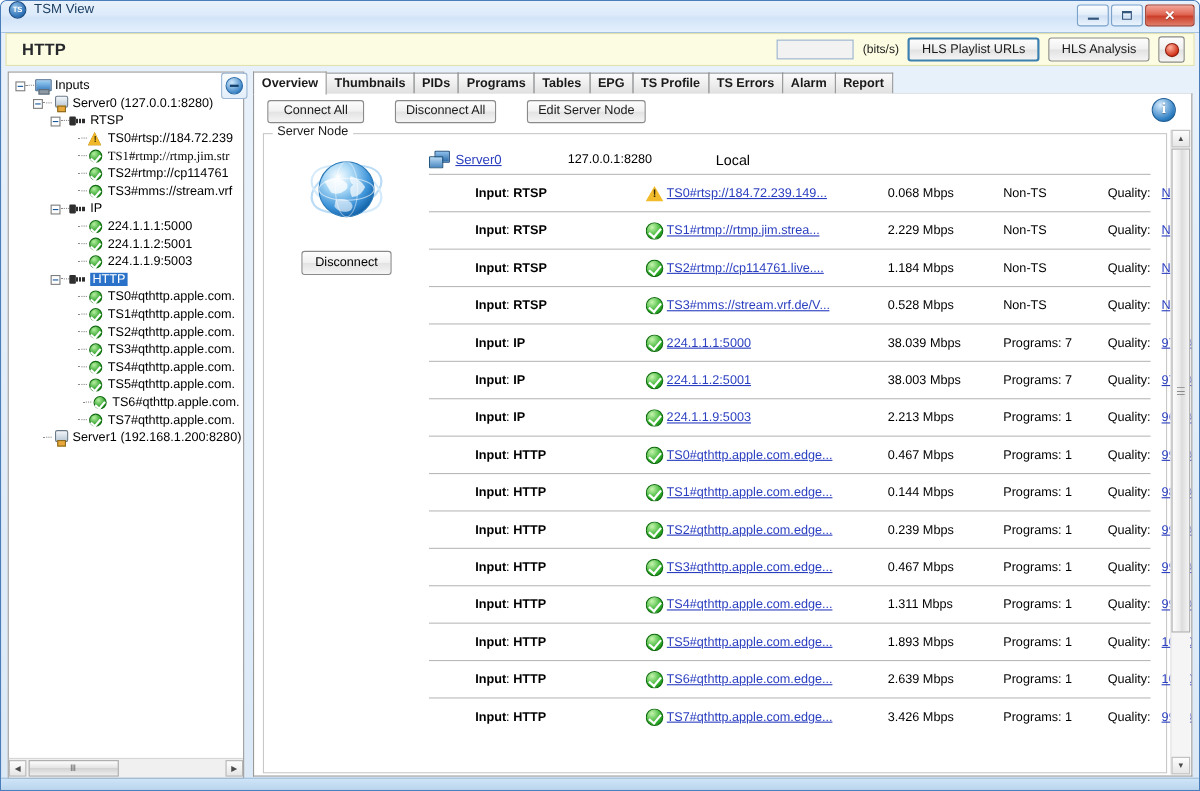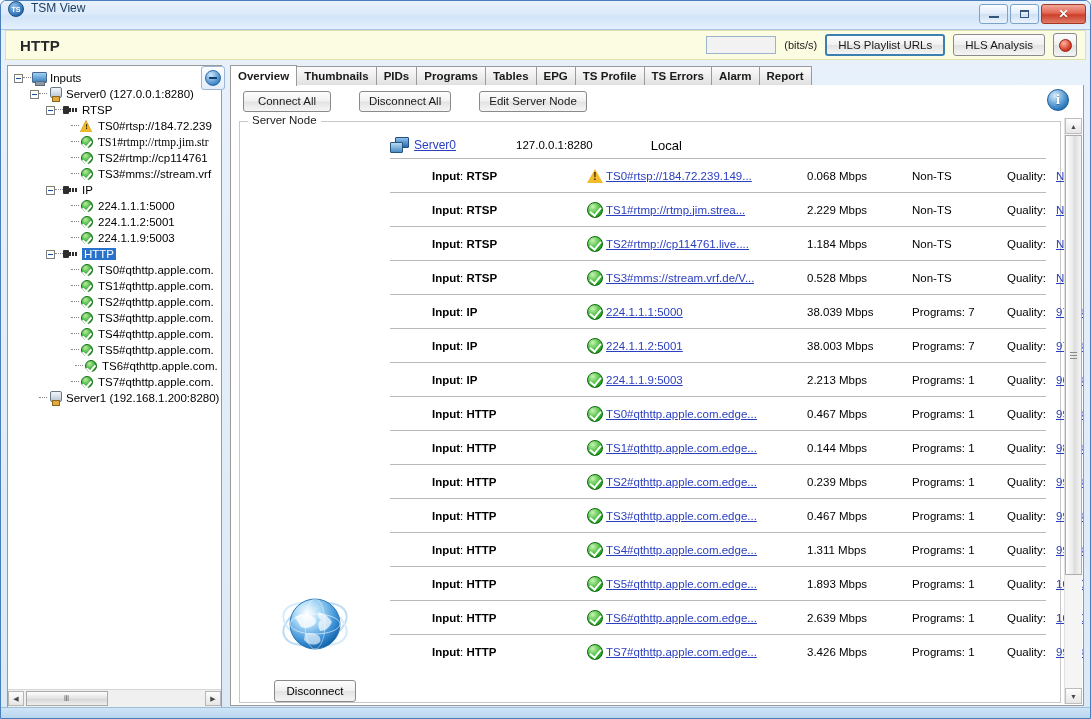--- a/index.html
+++ b/index.html
@@ -379,21 +379,20 @@
     padding-top: 8px;
     box-sizing: border-box;
   }
   .left-col {
     width: 150px;
     flex: 0 0 auto;
     display: flex;
     flex-direction: column;
     align-items: center;
     padding-top: 6px;
-    justify-content: flex-end;
   }
   .globe {
     width: 72px; height: 68px;
     position: relative;
     margin-top: 2px;
   }
   .globe svg { display:block; }
   .disconnect-btn {
     margin-top: 22px;
     width: 82px; height: 22px;

